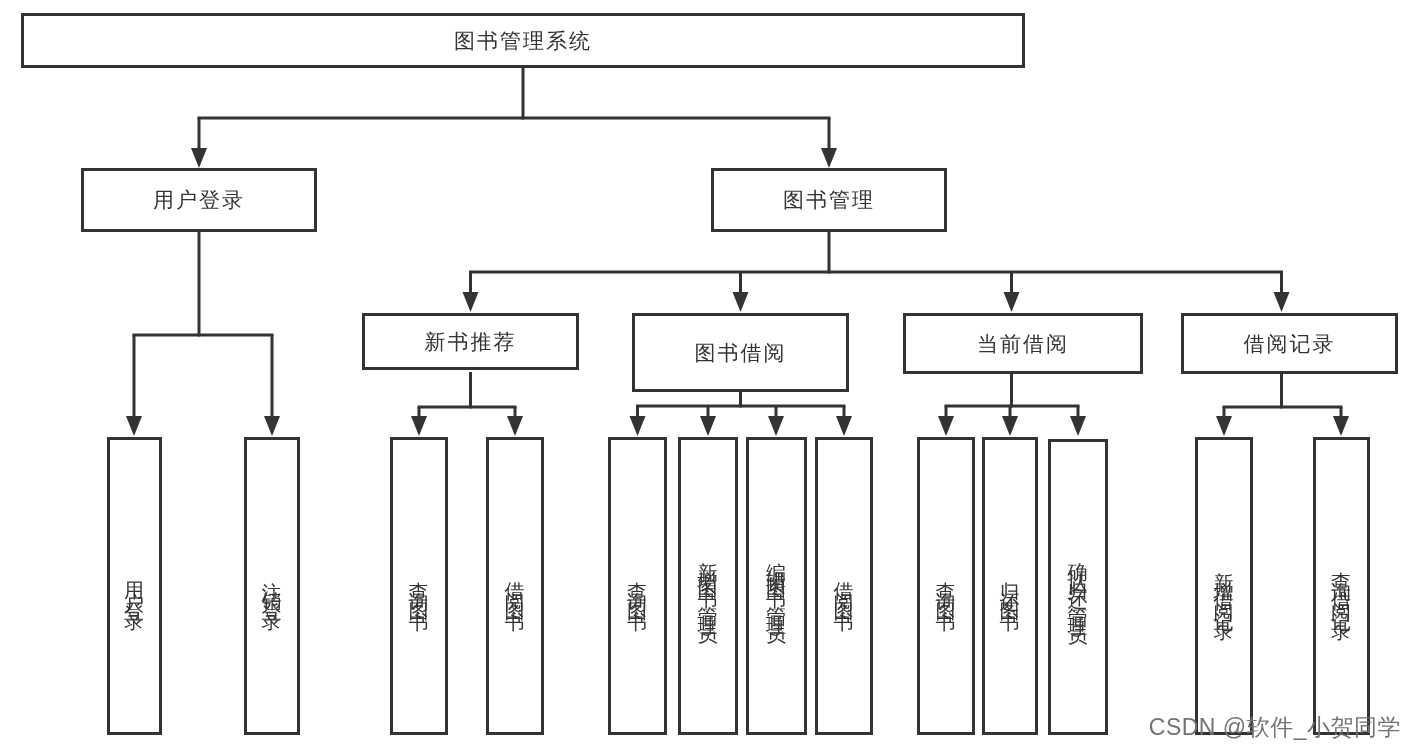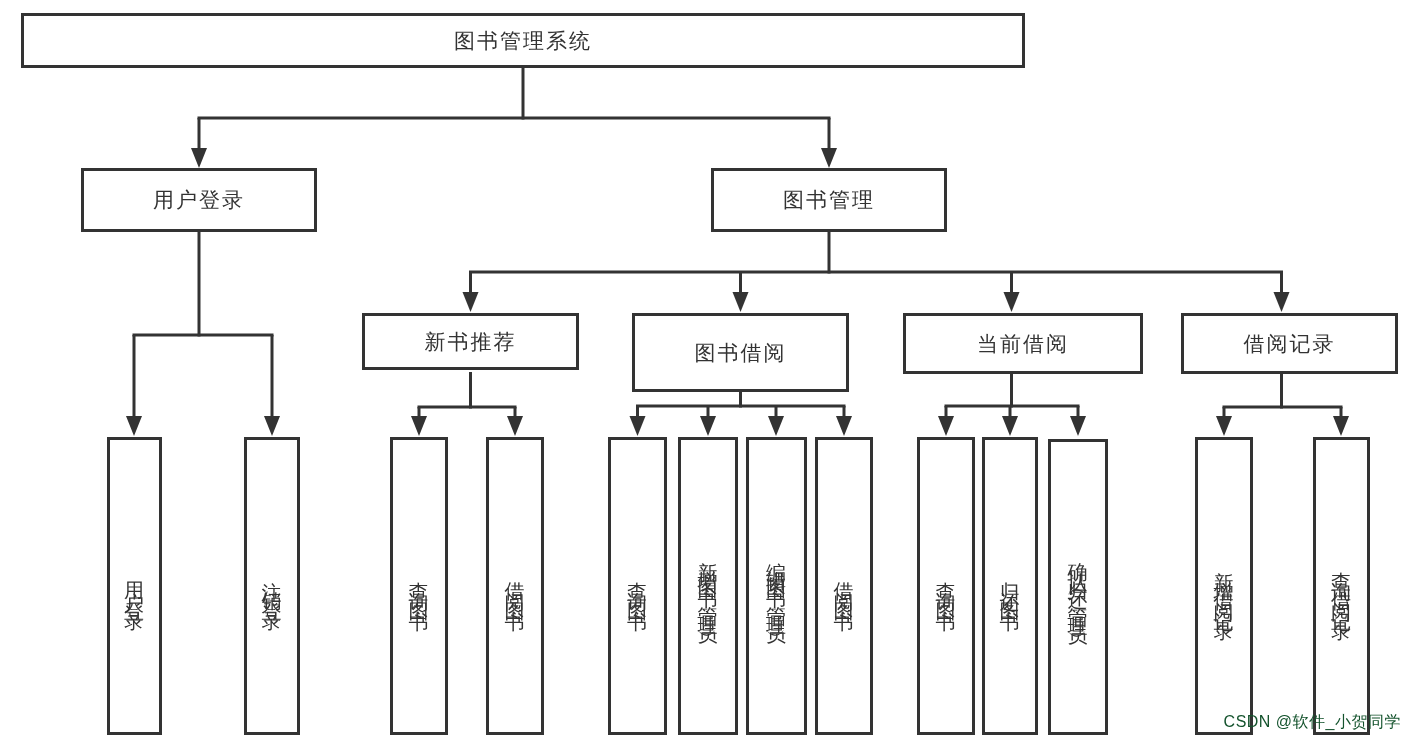--- a/index.html
+++ b/index.html
@@ -35,22 +35,22 @@
     font-size: 20px;
     letter-spacing: 10px;
     line-height: 1;
   }
   .v-node.tight { letter-spacing: 9px; }
   #watermark {
     position: absolute;
     right: 4px;
     top: 712px;
     z-index: 2;
-    font-size: 16px;
-    color: #14532d;
+    font-size: 23px;
+    color: #737373;
     letter-spacing: 0.5px;
     white-space: nowrap;
   }
 </style>
 </head>
 <body>
 
 <div id="stage">
 
   <svg id="wires" width="1405" height="747" viewBox="0 0 1405 747">

